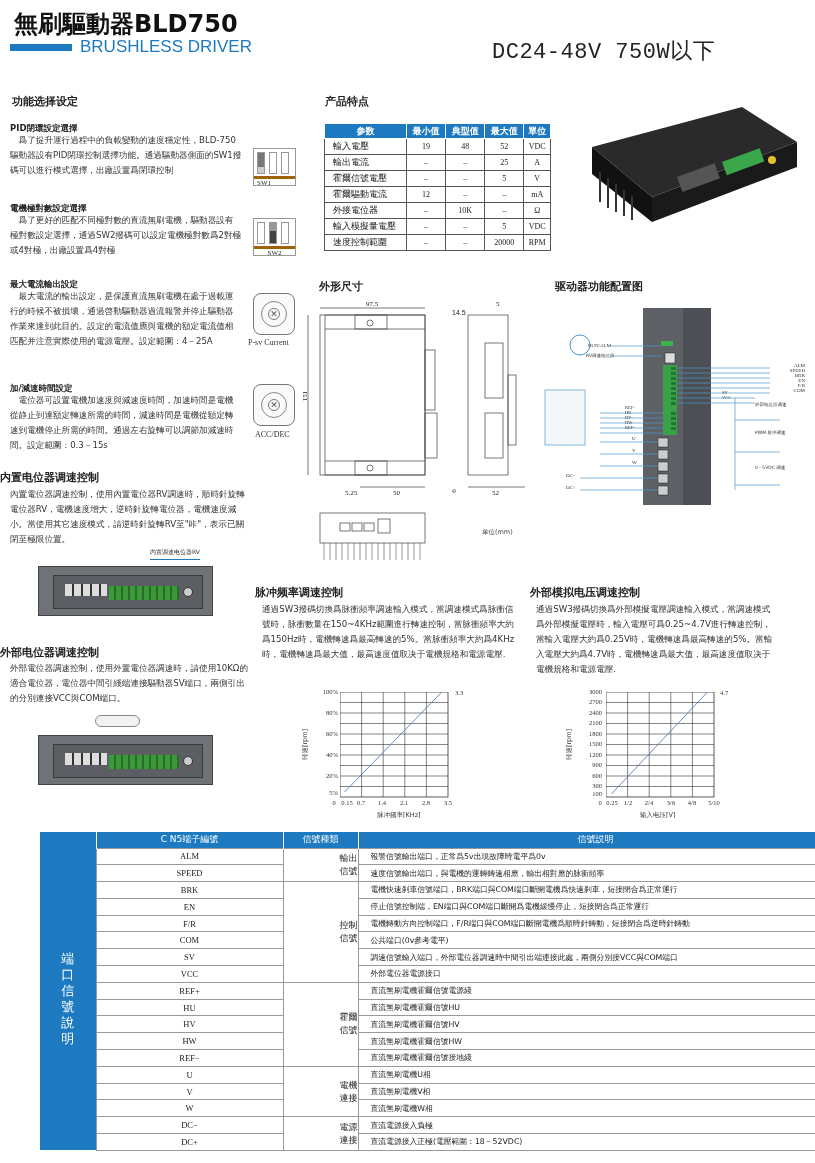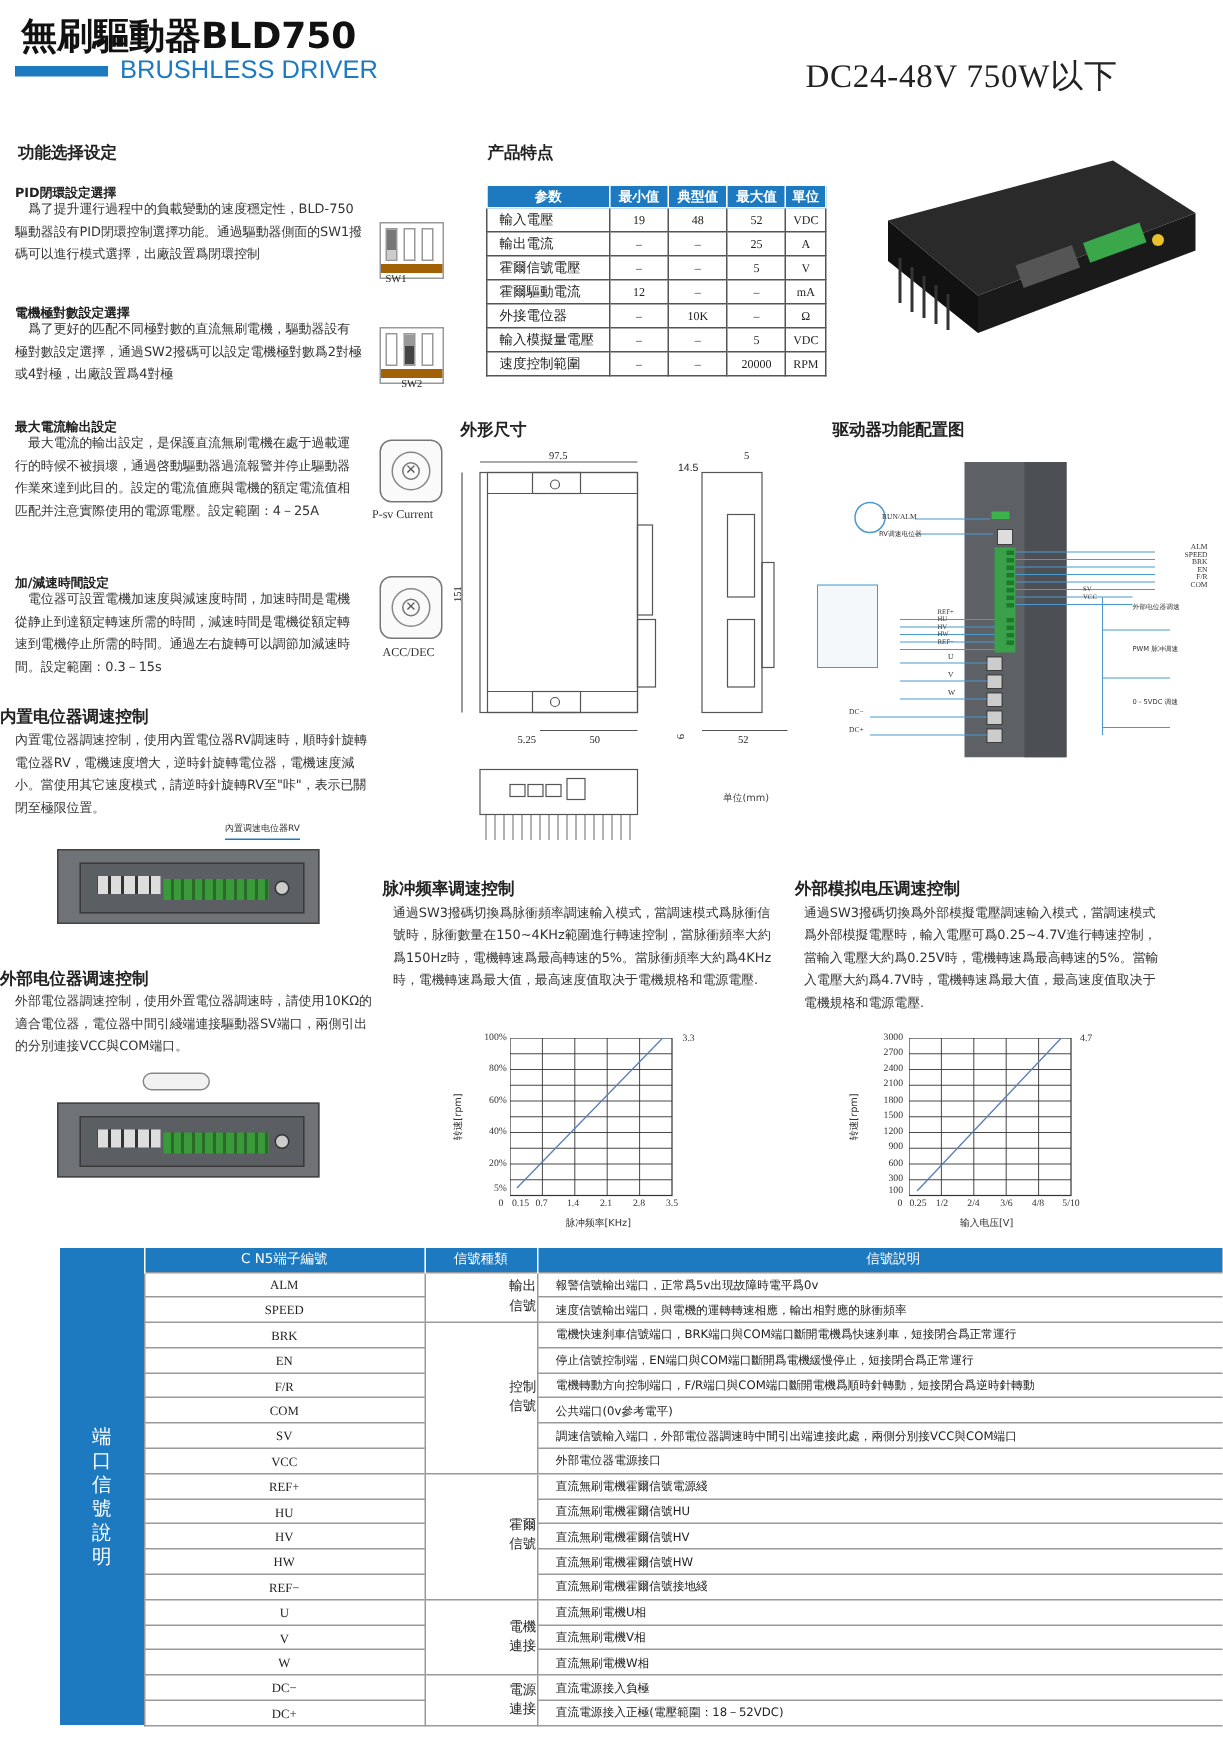--- a/index.html
+++ b/index.html
@@ -1,28 +1,28 @@
 <!DOCTYPE html>
 <html><head>
 <meta charset="utf-8">
 <style>
 *{box-sizing:border-box;margin:0;padding:0}
 body{width:815px;height:1163px;background:#fff;position:relative;font-family:"DejaVu Sans",sans-serif;color:#222;overflow:hidden}
 .abs{position:absolute}
 .title{left:14px;top:8px;font-size:24px;font-weight:bold;color:#111;letter-spacing:0px}
 .bar{left:10px;top:44px;width:62px;height:7px;background:#1d7ac0}
 .subtitle{left:80px;top:37px;font-family:"Liberation Sans",sans-serif;font-size:17px;color:#1d7ac0}
-.spec{left:537px;top:36px;font-family:Liberation Serif, serif;font-size:22px;color:#222;letter-spacing:0.5px}
+.spec{left:492px;top:36px;font-family:Liberation Mono, monospace;font-size:22px;color:#222;letter-spacing:0.5px}
 .h2{font-size:11px;font-weight:bold;color:#222}
 .h3{font-size:8.5px;font-weight:bold;color:#222}
 .para{font-size:8.6px;line-height:15px;color:#333}
 .caph{font-size:11px;font-weight:bold;color:#222;}
 .swbox{border:1px solid #999;background:#fff}
 .sw{position:absolute;width:8px;height:22px;border:1px solid #999;background:#fff}
-.swlbl{position:absolute;bottom:0;left:0;right:0;border-top:6px solid #a16207;font-family:"Liberation Serif",serif;font-size:7px;padding-left:3px;height:9px;line-height:9px}
+.swlbl{position:absolute;bottom:0;left:0;right:0;border-top:3px solid #a16207;font-family:"Liberation Serif",serif;font-size:7px;padding-left:3px;height:9px;line-height:9px}
 .dial{position:absolute;width:42px;height:42px;border:1px solid #777;border-radius:8px;background:#fafafa}
 .dial .c{position:absolute;left:7px;top:7px;width:26px;height:26px;border:1px solid #888;border-radius:50%}
 .dial .x{position:absolute;left:14px;top:14px;width:12px;height:12px;border:1px solid #777;border-radius:50%;font-size:9px;line-height:10px;text-align:center;color:#555}
 .diallbl{position:absolute;font-family:"Liberation Serif",serif;font-size:8px;color:#333}
 table.params{border-collapse:collapse;font-size:9px}
 table.params th{background:#1d7ac0;color:#fff;font-weight:bold;height:15px;border:1px solid #fff;font-size:9px}
 table.params td{border:1px solid #555;height:16px;text-align:center;font-family:"Liberation Serif",serif;font-size:8px}
 table.params td.n{text-align:left;font-family:"DejaVu Sans",sans-serif;font-size:9px;padding-left:8px}
 .product{left:572px;top:102px;width:230px;height:120px}
 .chart-box{position:absolute}
@@ -174,21 +174,21 @@
       <line x1="36" y1="76" x2="36" y2="106"></line>
       <line x1="44" y1="82" x2="44" y2="110"></line>
       <line x1="52" y1="88" x2="52" y2="114"></line>
       <line x1="60" y1="94" x2="60" y2="118"></line>
   </g>
   <rect x="150" y="60" width="40" height="14" fill="#3aa84a" transform="rotate(-20 150 60)"></rect>
   <rect x="105" y="75" width="40" height="16" fill="#555" transform="rotate(-20 105 75)"></rect>
   <circle cx="200" cy="58" r="4" fill="#e6c12a"></circle>
 </svg>
 
-<div class="abs h2" style="left:307px;top:279px">外形尺寸</div>
+<div class="abs h2" style="left:319px;top:279px">外形尺寸</div>
 <svg class="abs" style="left:300px;top:295px" width="235" height="270" viewBox="0 0 235 270">
   <g stroke="#555" fill="none" stroke-width="0.8">
     <line x1="20" y1="13" x2="125" y2="13"></line>
     <rect x="20" y="20" width="105" height="160"></rect>
     <rect x="25" y="20" width="100" height="160"></rect>
     <rect x="55" y="20" width="32" height="14"></rect>
       <circle cx="70" cy="28" r="3"></circle>
     <rect x="55" y="166" width="32" height="14"></rect>
       <circle cx="70" cy="173" r="3"></circle>
     <line x1="25" y1="34" x2="125" y2="34"></line>

